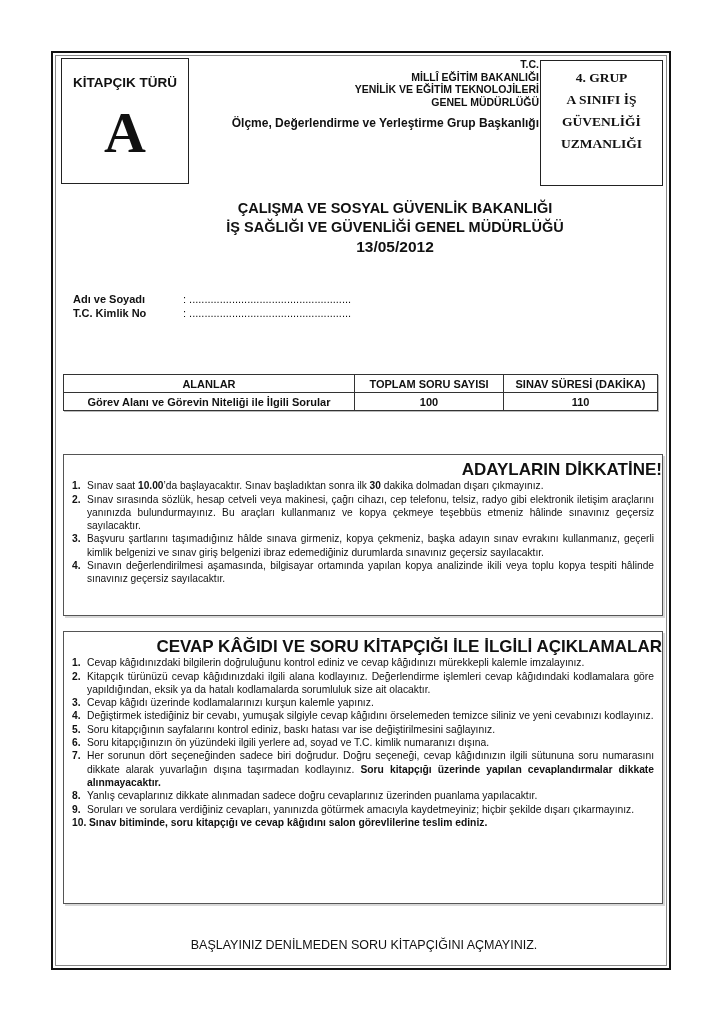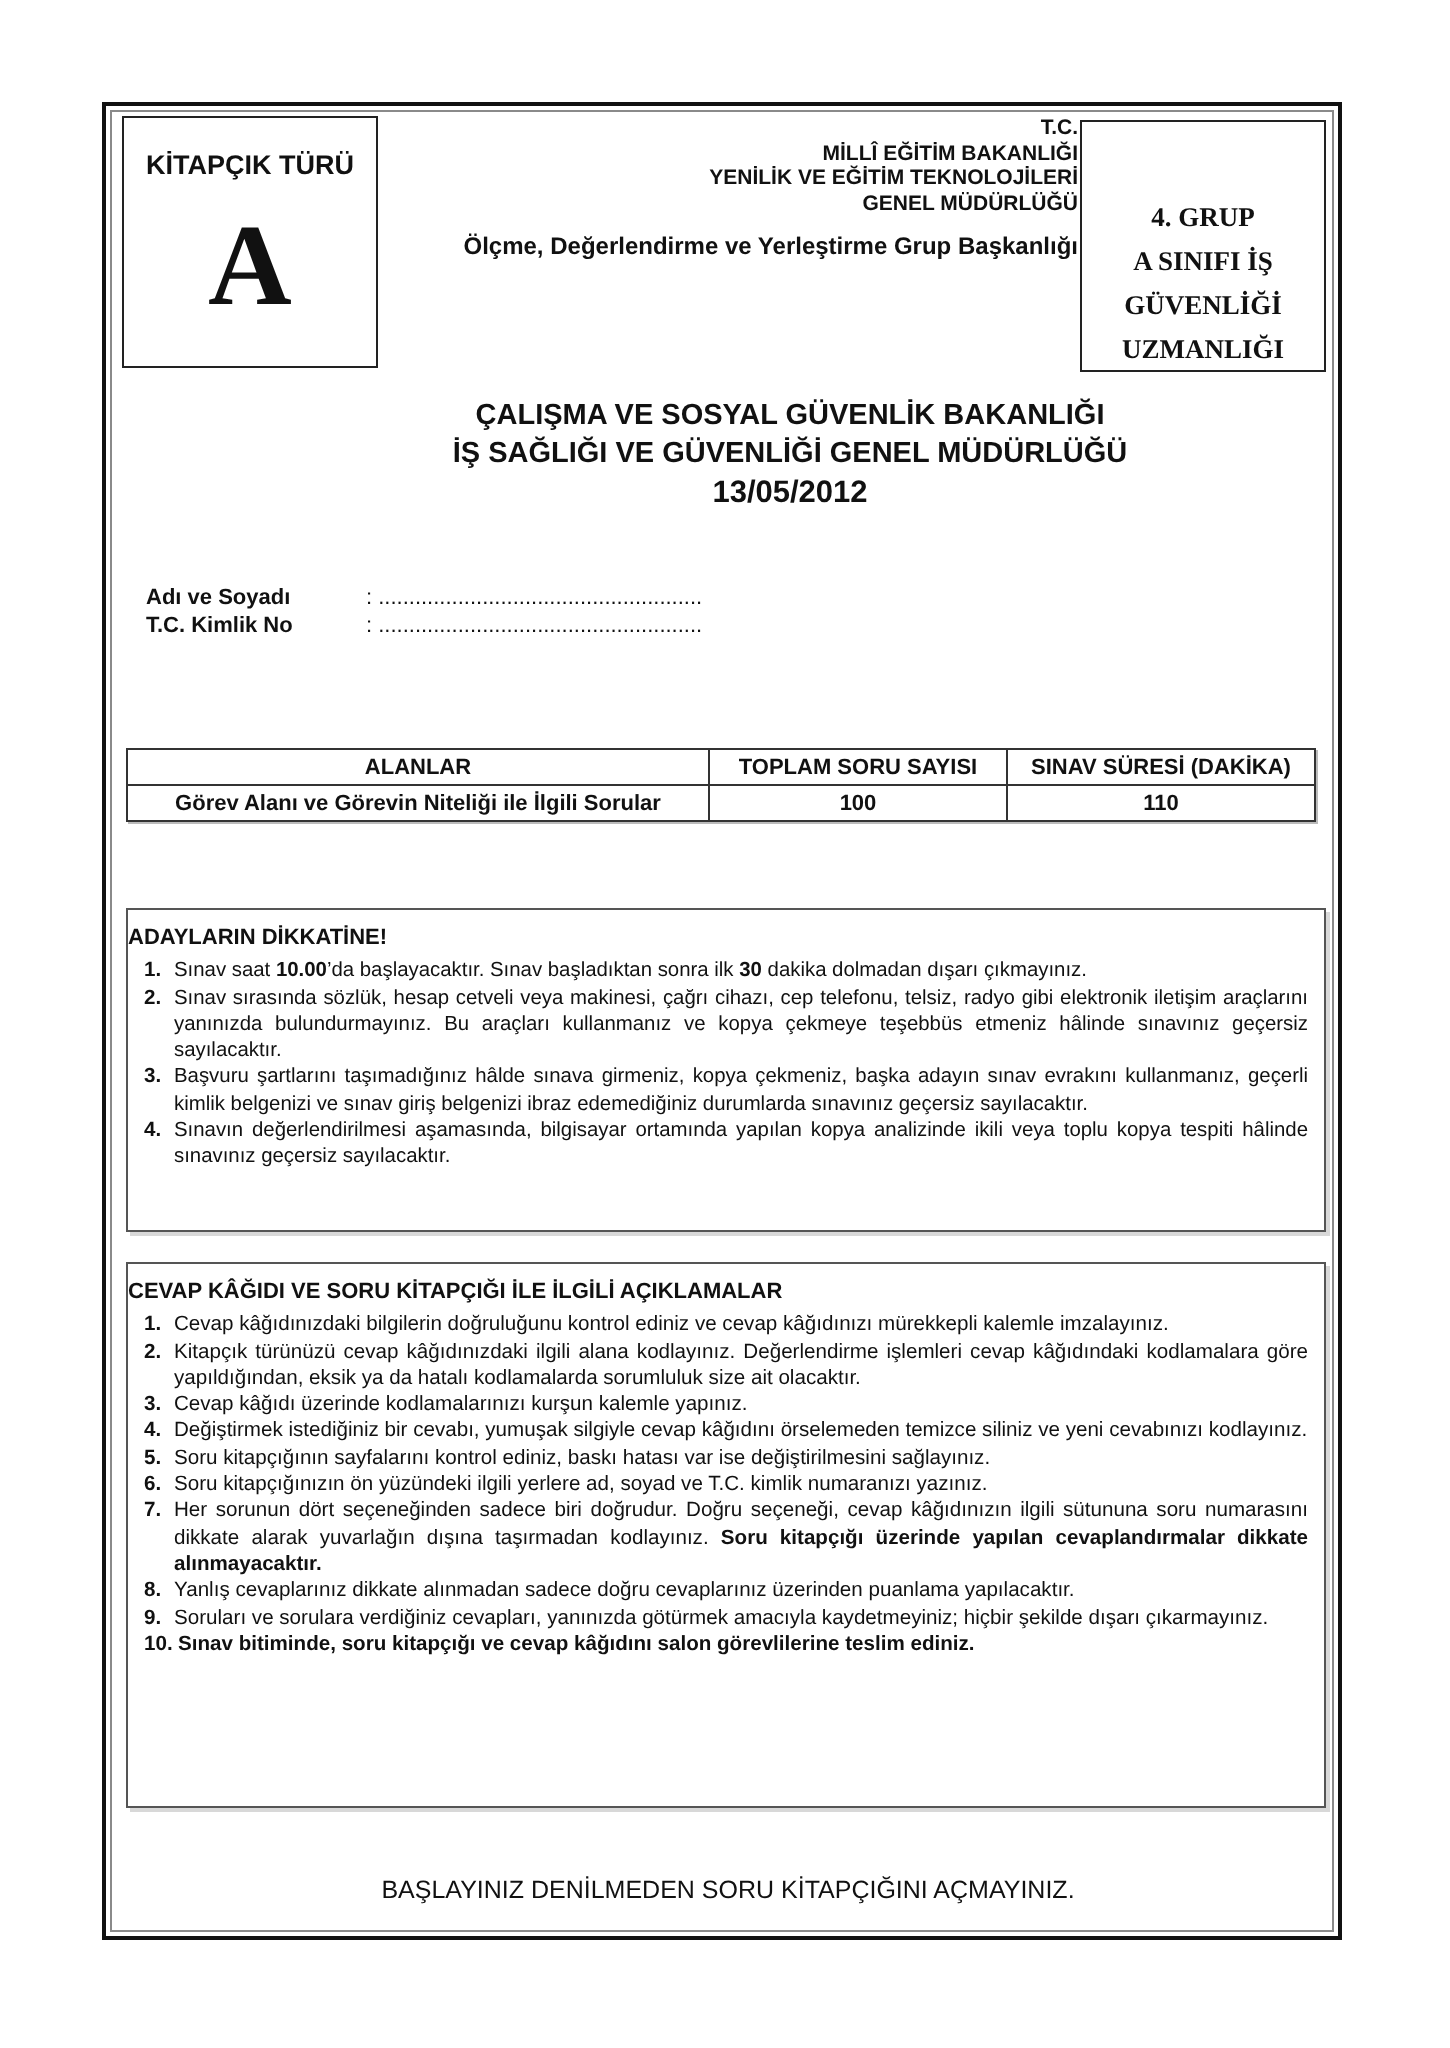--- a/index.html
+++ b/index.html
@@ -18,42 +18,42 @@
                       line-height: 58px; margin-top: 14px; }
 
   .header-center { position: absolute; left: 183px; top: 58px; width: 356px; text-align: right; }
   .header-center .small { font-weight: bold; font-size: 10.5px; line-height: 12.5px; }
   .header-center .dept { font-weight: bold; font-size: 12px; margin-top: 8px; }
 
   .box-right { position: absolute; left: 540px; top: 60px; width: 123px; height: 126px;
                border: 1.5px solid #222; box-sizing: border-box; text-align: center;
                font-family: "Liberation Serif", serif; font-weight: bold; font-size: 13.5px; }
   .box-right div { line-height: 22px; }
-  .box-right .first { margin-top: 37px; font-family: Liberation Serif, serif; }
+  .box-right .first { margin-top: 6px; font-family: Liberation Serif, serif; }
 
   .titles { position: absolute; left: 55px; top: 199px; width: 680px; text-align: center; font-weight: bold; }
   .titles .t { font-size: 14.5px; line-height: 19px; }
   .titles .date { font-size: 15.5px; line-height: 20px; }
 
   .id-fields { position: absolute; left: 73px; top: 292px; font-size: 11px; font-weight: bold; }
   .id-row { display: flex; height: 14px; line-height: 14px; }
   .id-row .lbl { width: 110px; }
   .id-row .dots { font-weight: normal; letter-spacing: 0; }
 
   .exam-table { position: absolute; left: 63px; top: 374px; width: 595px;
                 border-collapse: collapse; font-size: 11px; font-weight: bold;
                 box-shadow: 1px 1px 0 #bbb; }
   .exam-table th, .exam-table td { border: 1px solid #333; padding: 1px 4px; height: 15px;
                                    text-align: center; white-space: nowrap; }
   .exam-table .c1 { width: 282px; }
   .exam-table .c2 { width: 140px; }
 
   .notice { position: absolute; border: 1px solid #555; box-sizing: border-box;
             box-shadow: 2px 2px 0 #d8d8d8; font-size: 10.3px; line-height: 13.3px; }
-  .notice .heading { text-align: left; font-weight: bold; font-size: 11px; margin-top: 8px; margin-bottom: 3px; }
+  .notice .heading { text-align: right; font-weight: bold; font-size: 17px; margin-top: 8px; margin-bottom: 3px; }
   .notice ol { list-style: none; margin: 0; padding: 0 8px 0 8px; }
   .notice li { display: flex; text-align: justify; }
   .notice li .num { font-weight: bold; width: 15px; flex: 0 0 15px; }
   .notice li .txt { flex: 1; }
   .notice li.wide .num { width: 17px; flex: 0 0 17px; }
   .b { font-weight: bold; }
 
   .notice-1 { left: 63px; top: 454px; width: 600px; height: 162px; }
   .notice-1 .txt { font-size: 10.2px; }
   .notice-2 { left: 63px; top: 631px; width: 600px; height: 273px; }
@@ -159,21 +159,21 @@
     <li>
       <span class="num">4.</span>
       <span class="txt">Değiştirmek istediğiniz bir cevabı, yumuşak silgiyle cevap kâğıdını örselemeden temizce siliniz ve yeni cevabınızı kodlayınız.</span>
     </li>
     <li>
       <span class="num">5.</span>
       <span class="txt">Soru kitapçığının sayfalarını kontrol ediniz, baskı hatası var ise değiştirilmesini sağlayınız.</span>
     </li>
     <li>
       <span class="num">6.</span>
-      <span class="txt">Soru kitapçığınızın ön yüzündeki ilgili yerlere ad, soyad ve T.C. kimlik numaranızı yazınız.</span>
+      <span class="txt">Soru kitapçığınızın ön yüzündeki ilgili yerlere ad, soyad ve T.C. kimlik numaranızı dışına.</span>
     </li>
     <li>
       <span class="num">7.</span>
       <span class="txt"><span>Her sorunun dört seçeneğinden sadece biri doğrudur. Doğru seçeneği, cevap kâğıdınızın ilgili sütununa soru numarasını dikkate alarak yuvarlağın dışına taşırmadan kodlayınız. </span><span class="b">Soru kitapçığı üzerinde yapılan cevaplandırmalar dikkate alınmayacaktır.</span></span>
     </li>
     <li>
       <span class="num">8.</span>
       <span class="txt">Yanlış cevaplarınız dikkate alınmadan sadece doğru cevaplarınız üzerinden puanlama yapılacaktır.</span>
     </li>
     <li>

